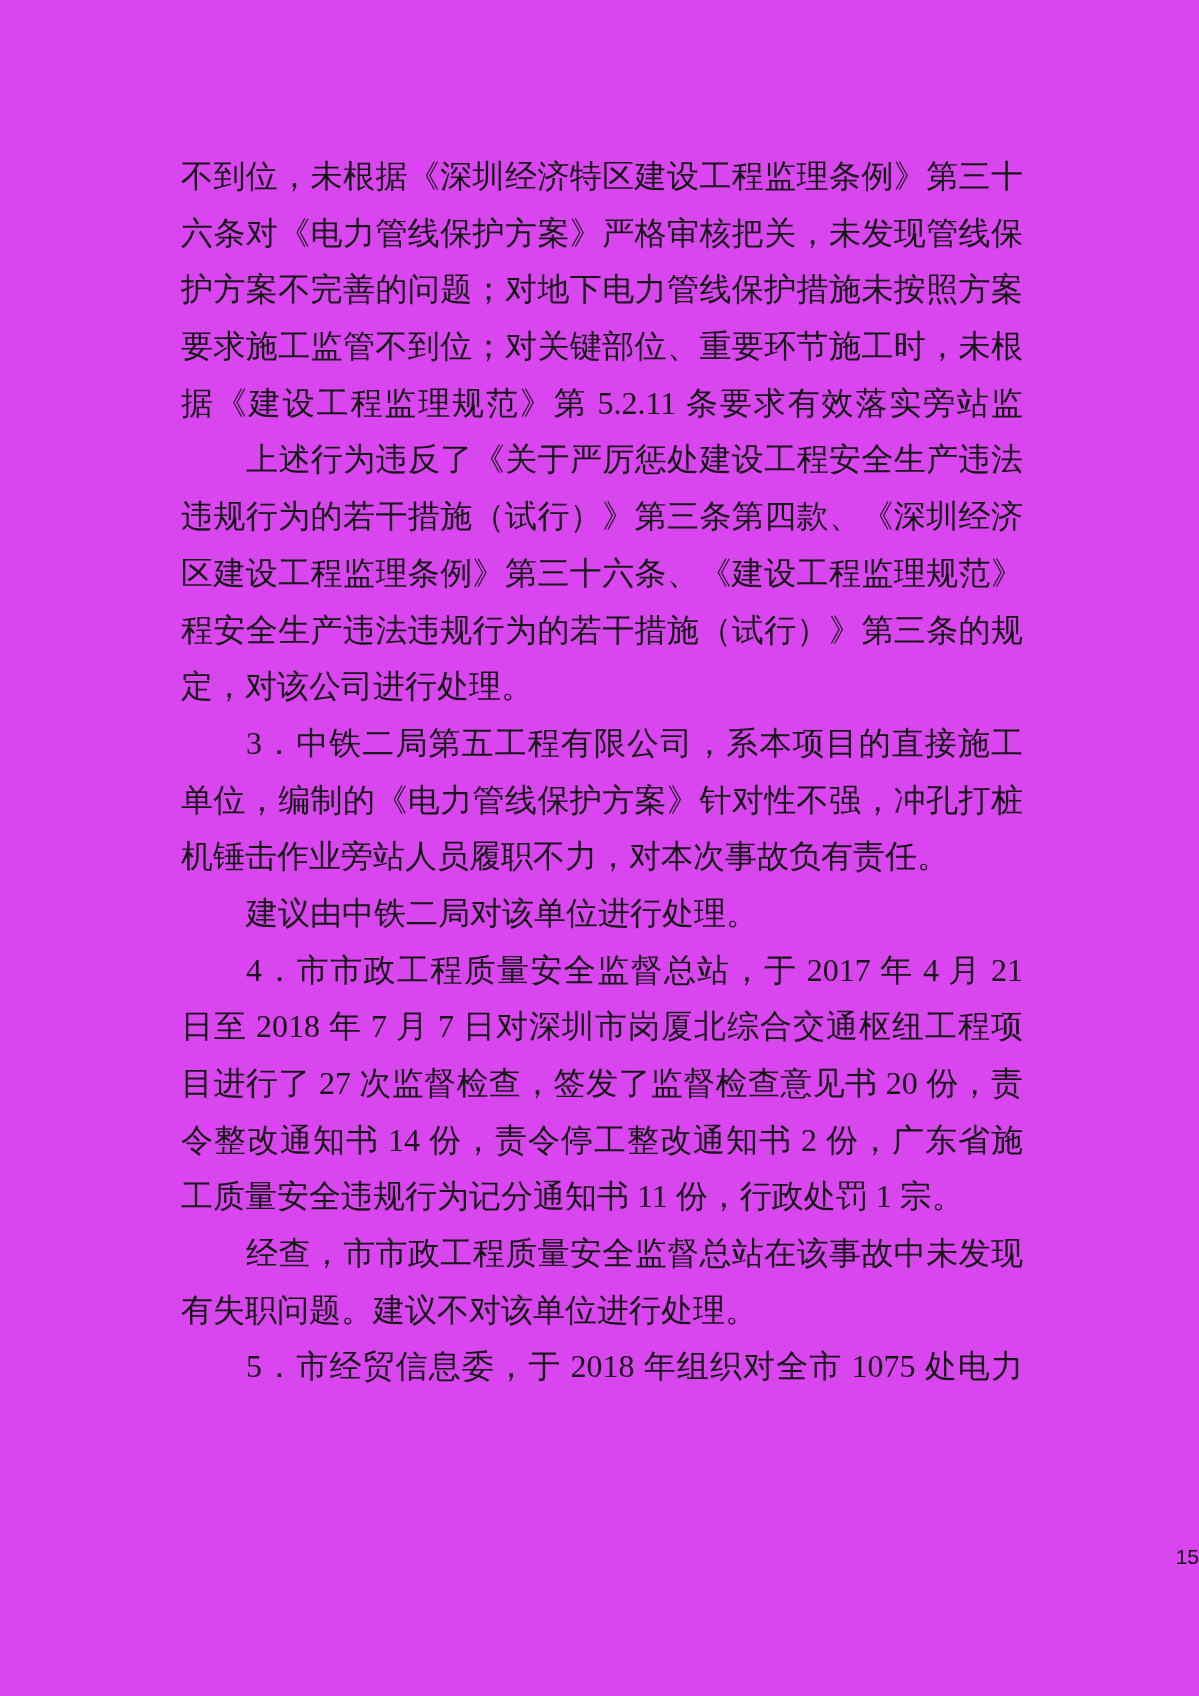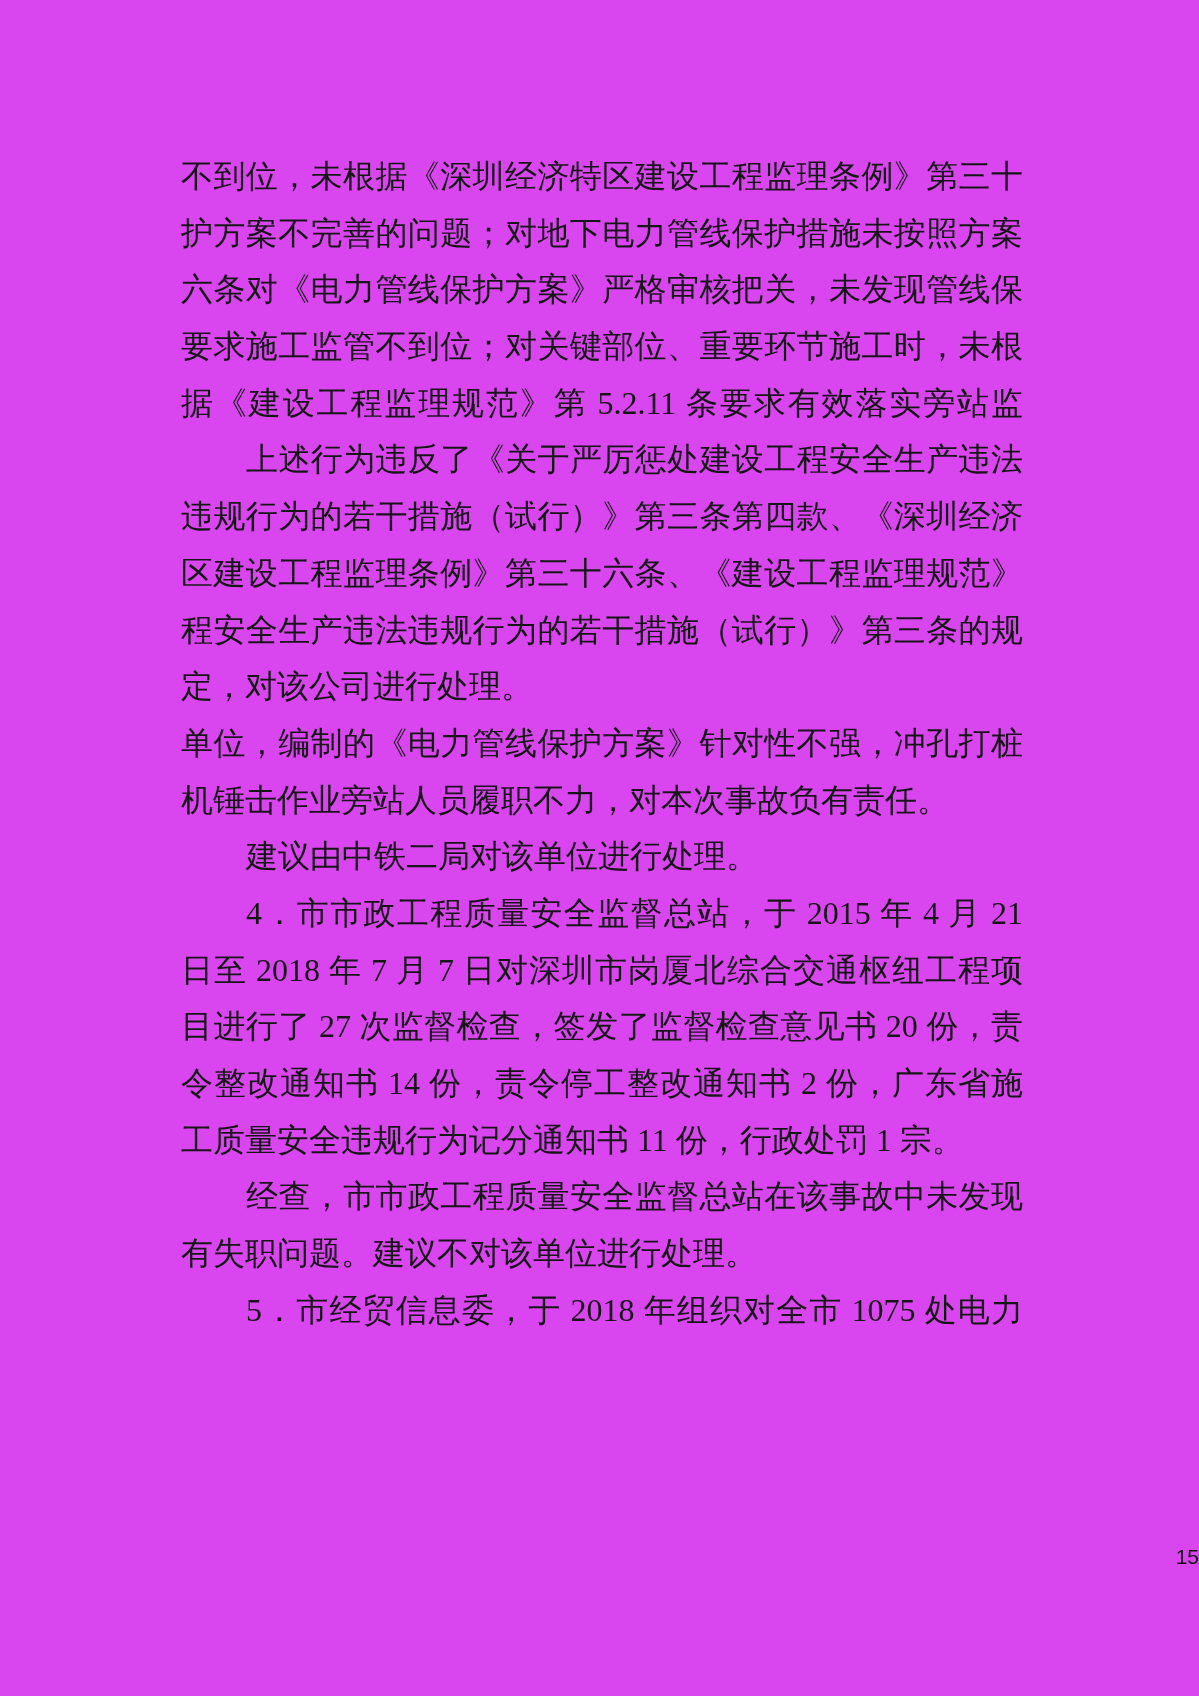--- a/index.html
+++ b/index.html
@@ -48,33 +48,34 @@
     font-size: 21px;
     color: #111111;
   }
 </style>
 </head>
 <body>
 
 <div class="doc-page">
   <div class="text-block">
       <div class="line fill">不到位，未根据《深圳经济特区建设工程监理条例》第三十</div>
+      <div class="line fill">六条对《电力管线保护方案》严格审核把关，未发现管线保</div>
       <div class="line fill">护方案不完善的问题；对地下电力管线保护措施未按照方案</div>
-      <div class="line fill">六条对《电力管线保护方案》严格审核把关，未发现管线保</div>
       <div class="line fill">要求施工监管不到位；对关键部位、重要环节施工时，未根</div>
       <div class="line fill">据《建设工程监理规范》第 5.2.11 条要求有效落实旁站监</div>
       <div class="line indent fill">上述行为违反了《关于严厉惩处建设工程安全生产违法</div>
       <div class="line fill">违规行为的若干措施（试行）》第三条第四款、《深圳经济特</div>
       <div class="line fill">区建设工程监理条例》第三十六条、《建设工程监理规范》</div>
       <div class="line fill">程安全生产违法违规行为的若干措施（试行）》第三条的规</div>
       <div class="line">定，对该公司进行处理。</div>
+      <div class="line indent fill">3．中铁二局第五工程有限公司，系本项目的直接施工</div>
       <div class="line fill">单位，编制的《电力管线保护方案》针对性不强，冲孔打桩</div>
       <div class="line">机锤击作业旁站人员履职不力，对本次事故负有责任。</div>
       <div class="line indent">建议由中铁二局对该单位进行处理。</div>
-      <div class="line indent fill">4．市市政工程质量安全监督总站，于 2015 年 4 月 21</div>
+      <div class="line indent fill">4．市市政工程质量安全监督总站，于 2017 年 4 月 21</div>
       <div class="line fill">日至 2018 年 7 月 7 日对深圳市岗厦北综合交通枢纽工程项</div>
       <div class="line fill">目进行了 27 次监督检查，签发了监督检查意见书 20 份，责</div>
       <div class="line fill">令整改通知书 14 份，责令停工整改通知书 2 份，广东省施</div>
       <div class="line">工质量安全违规行为记分通知书 11 份，行政处罚 1 宗。</div>
       <div class="line indent fill">经查，市市政工程质量安全监督总站在该事故中未发现</div>
       <div class="line">有失职问题。建议不对该单位进行处理。</div>
       <div class="line indent fill">5．市经贸信息委，于 2018 年组织对全市 1075 处电力</div>
     </div>
 
   <div class="footer">

